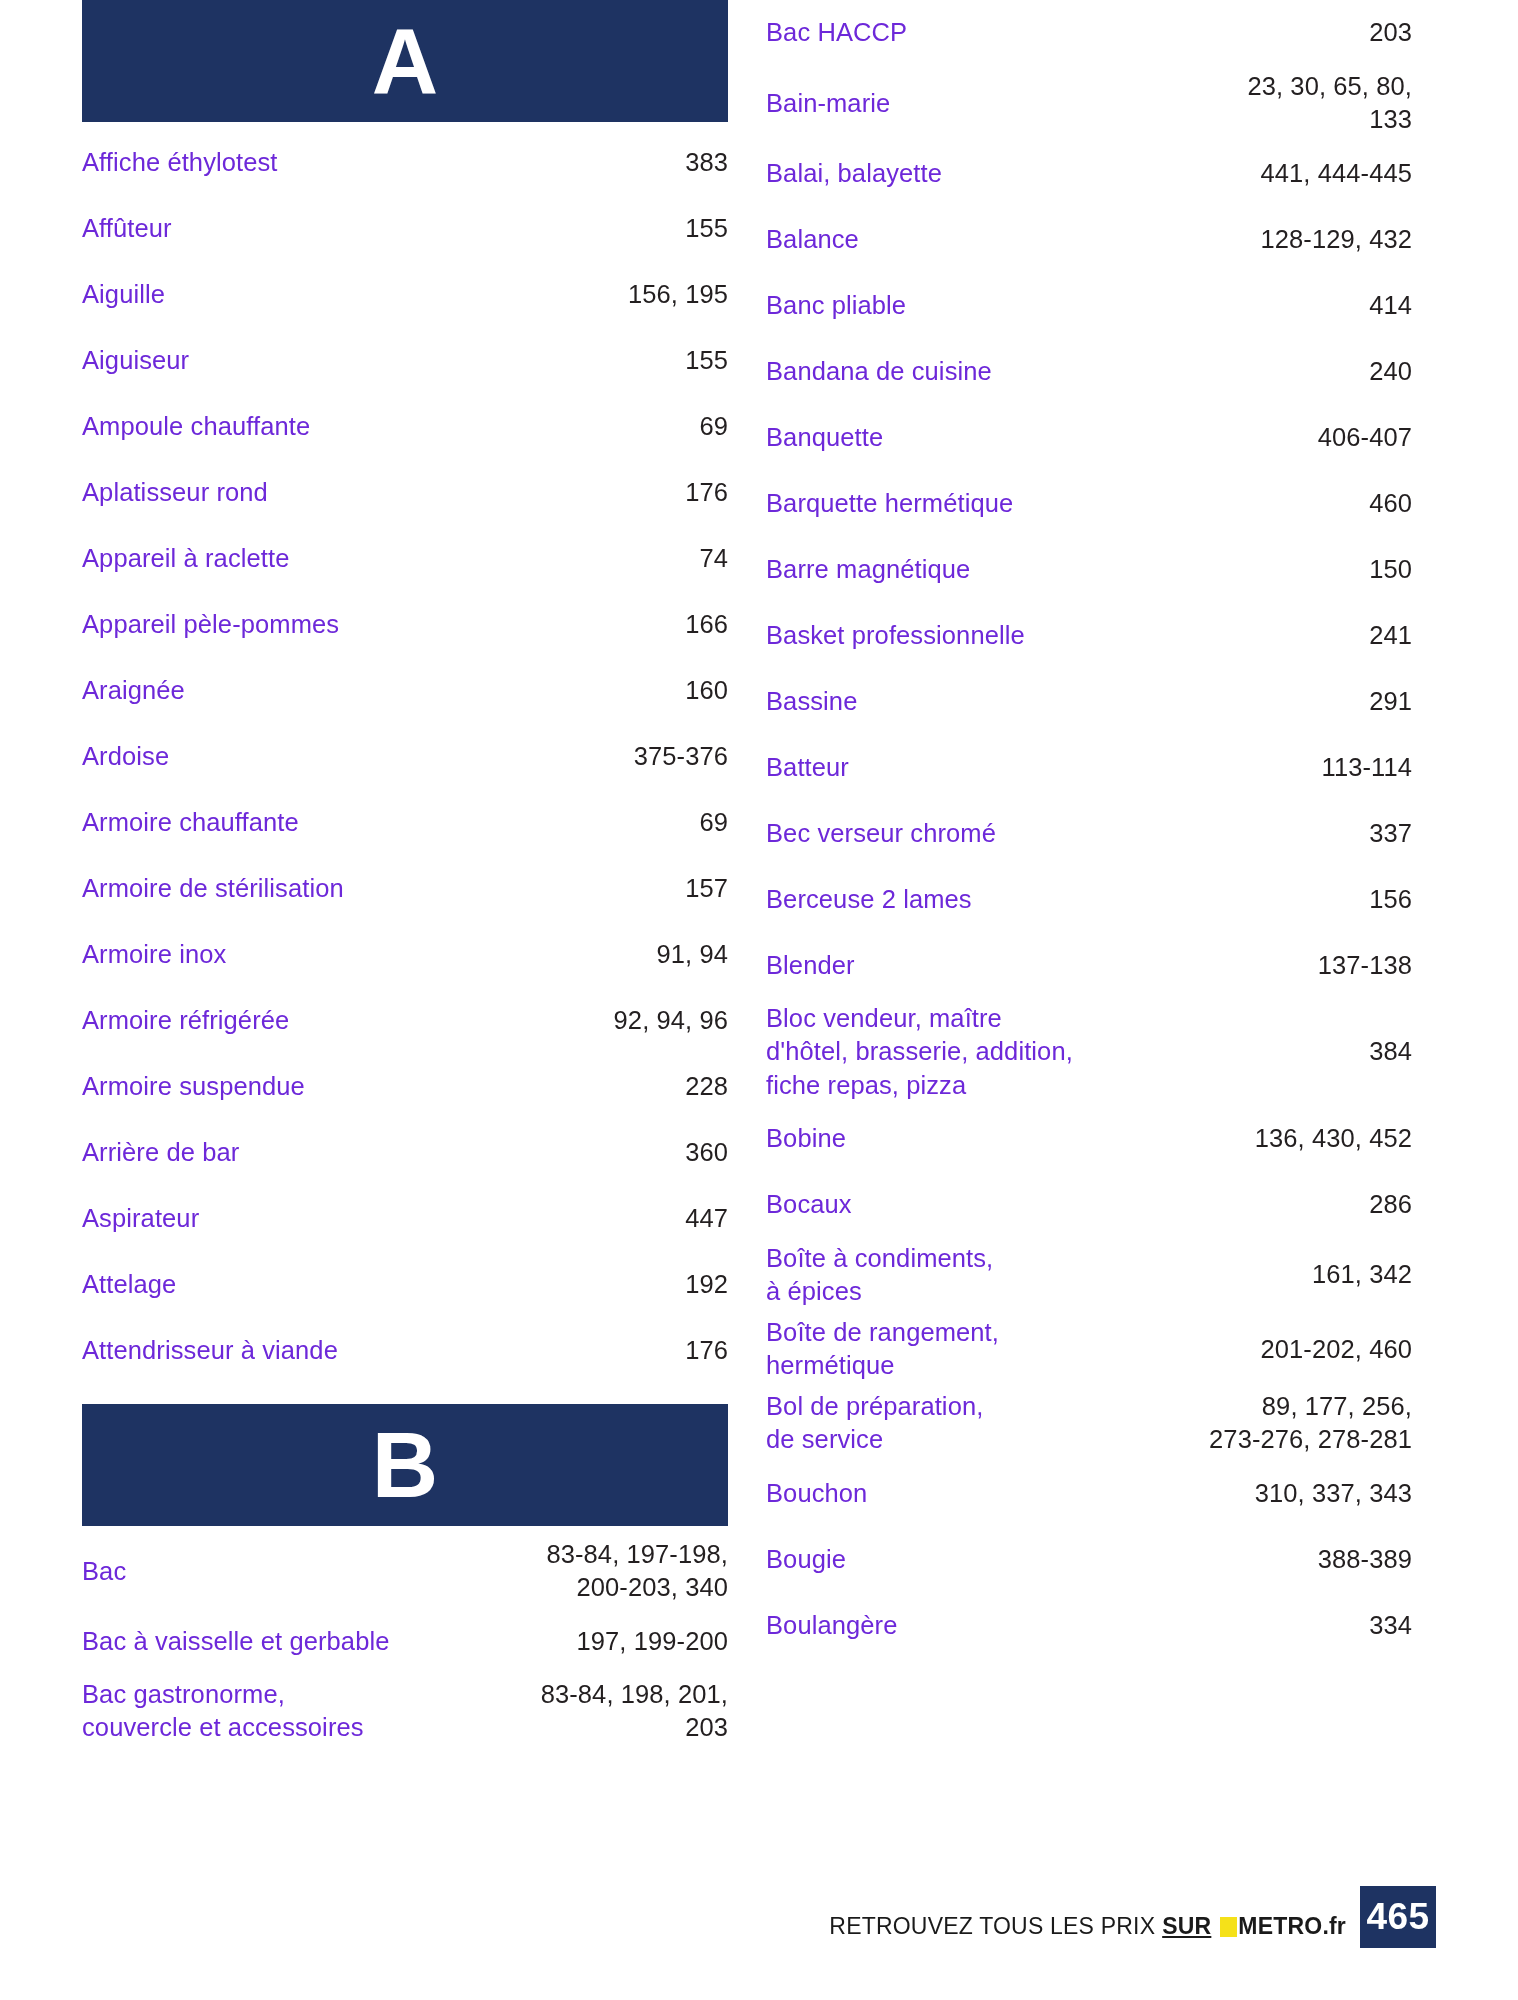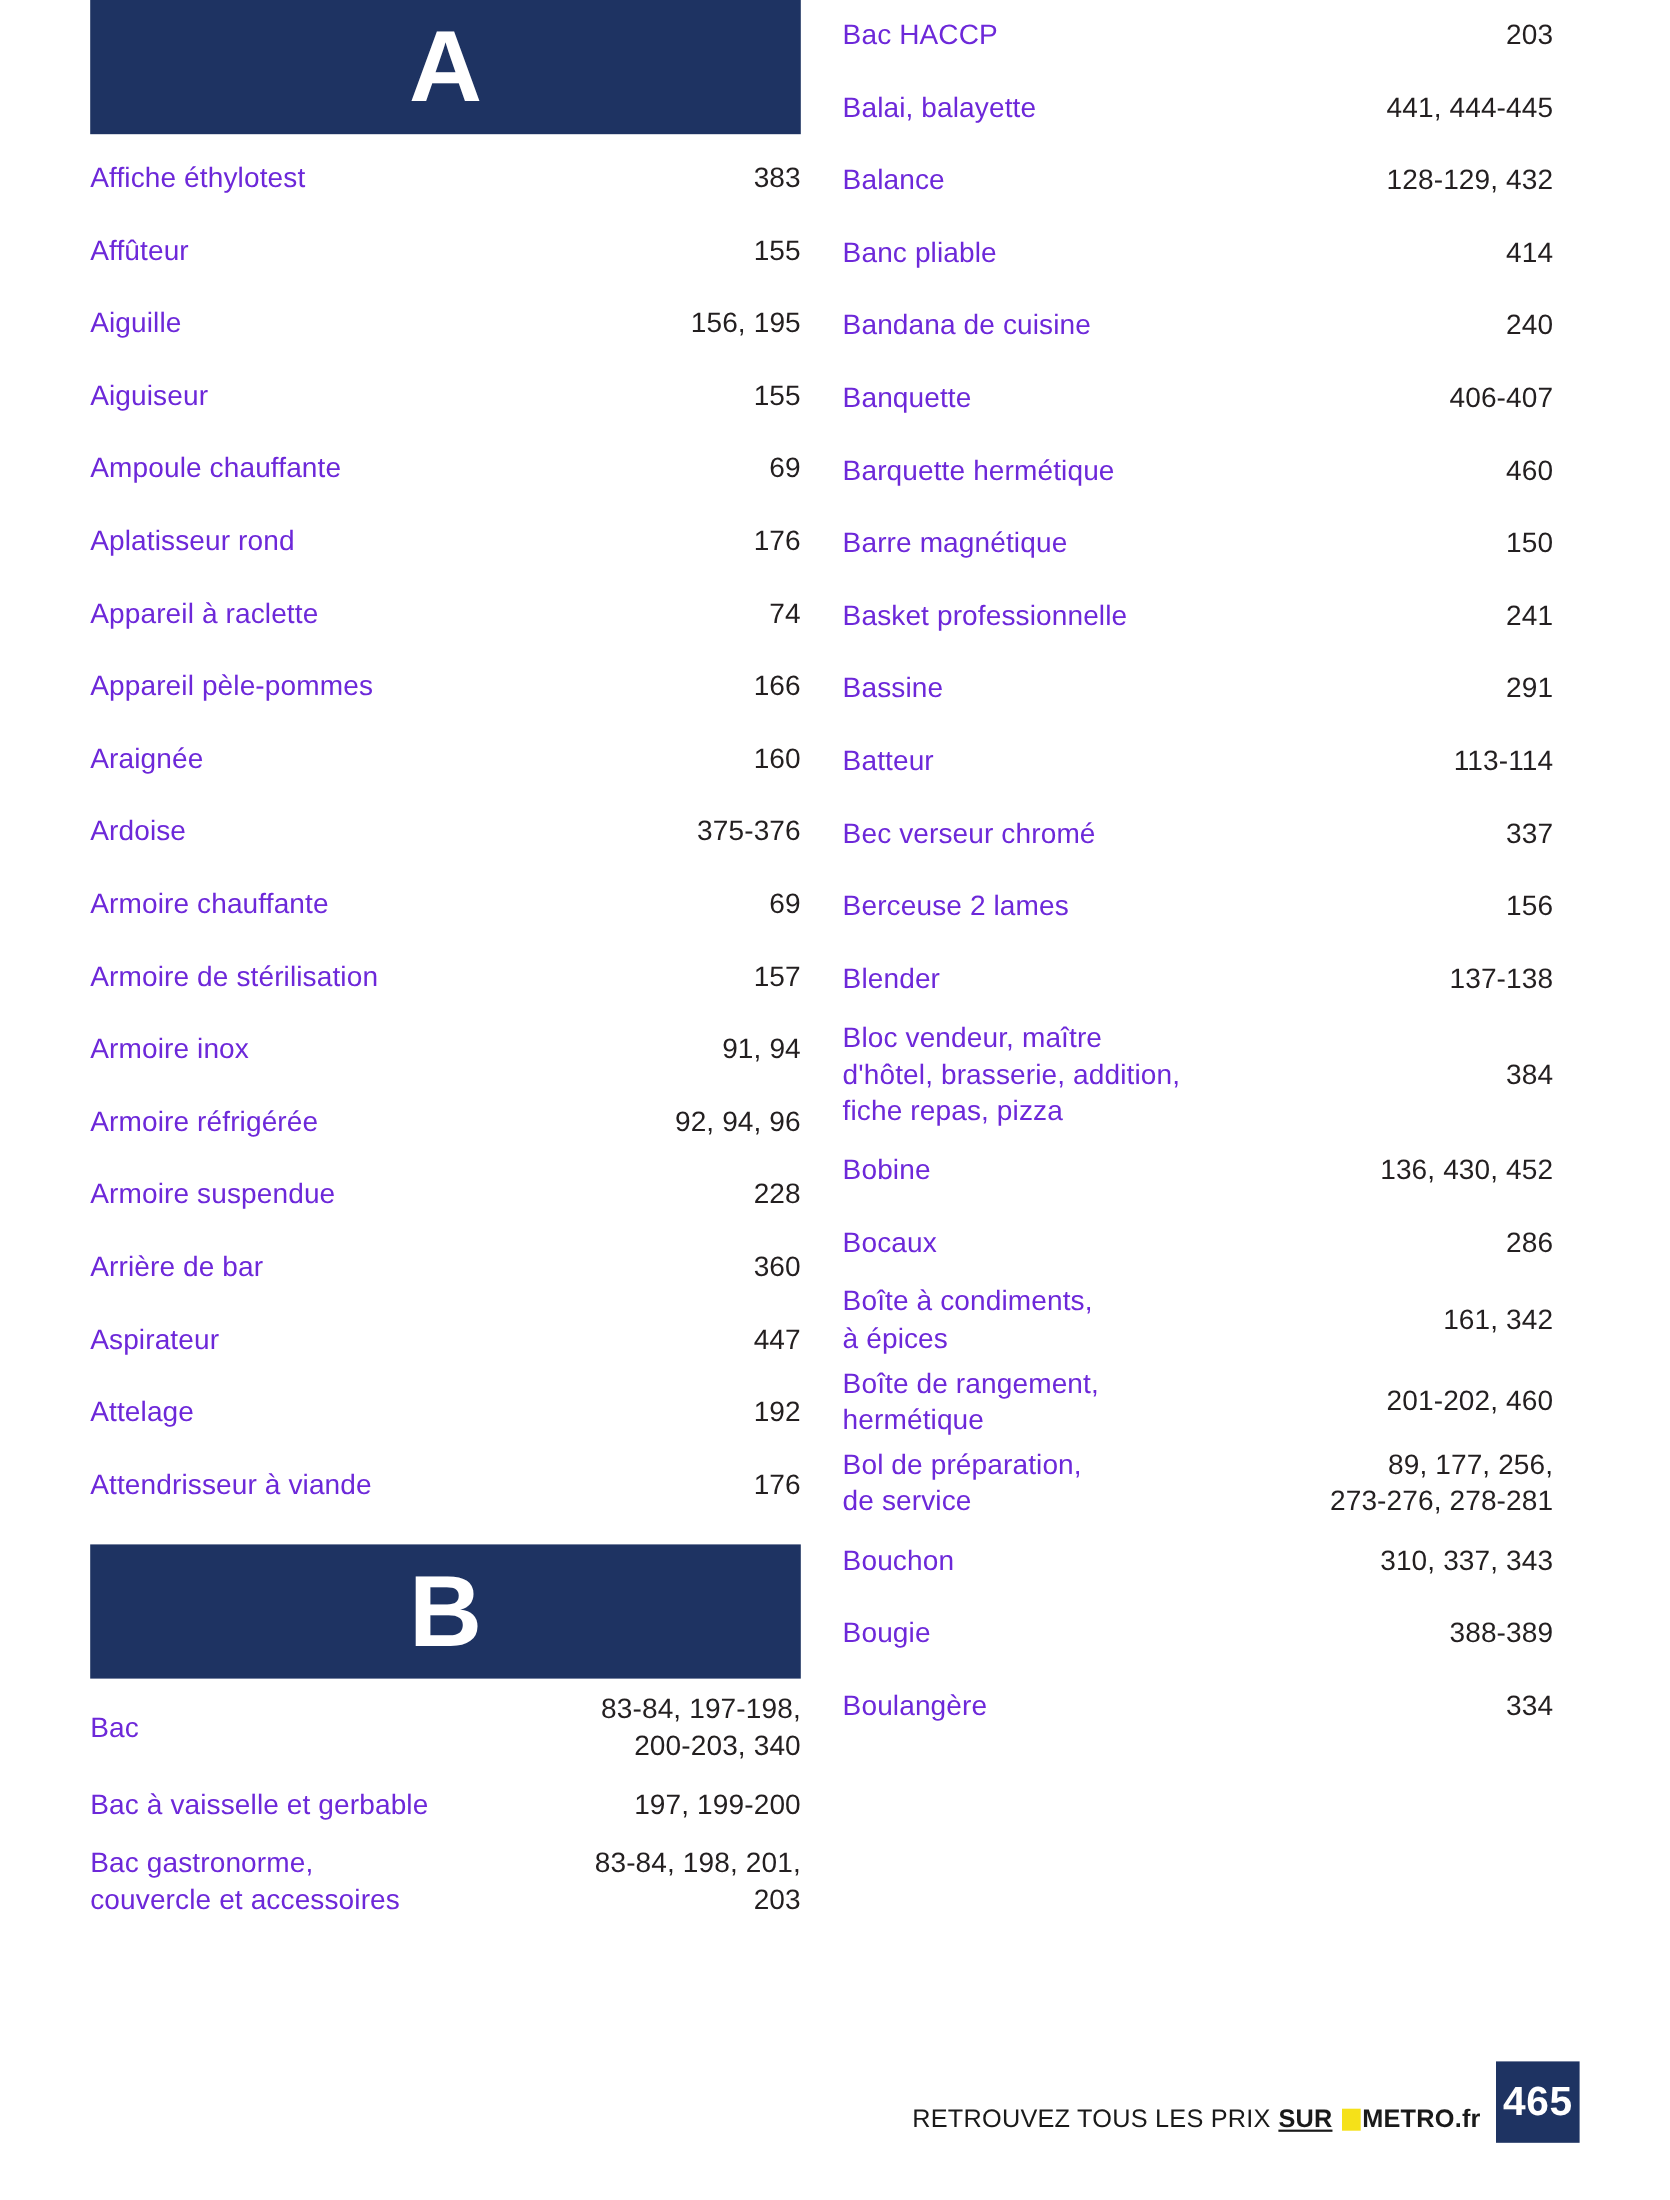--- a/index.html
+++ b/index.html
@@ -125,21 +125,21 @@
     width: 17px;
     height: 20px;
     background: #f5e119;
     margin-right: 1px;
   }
 
   .page-badge {
     background: #1e3362;
     color: #ffffff;
     width: 76px;
-    height: 74px;
+    height: 62px;
     display: flex;
     align-items: center;
     justify-content: center;
     font-size: 37px;
     font-weight: bold;
     letter-spacing: 0.5px;
   }
 </style>
 </head>
 <body>
@@ -259,20 +259,25 @@
         </div>
       </div>
 
     </div>
 
     <div class="col col-right">
       <div class="entries">
         <div class="entry">
           <span class="entry-label">Bac HACCP</span>
           <span class="entry-pages">203</span>
+        </div>
+        <div class="entry">
+          <span class="entry-label">Bain-marie</span>
+          <span class="entry-pages">23, 30, 65, 80,
+133</span>
         </div>
         <div class="entry">
           <span class="entry-label">Balai, balayette</span>
           <span class="entry-pages">441, 444-445</span>
         </div>
         <div class="entry">
           <span class="entry-label">Balance</span>
           <span class="entry-pages">128-129, 432</span>
         </div>
         <div class="entry">

